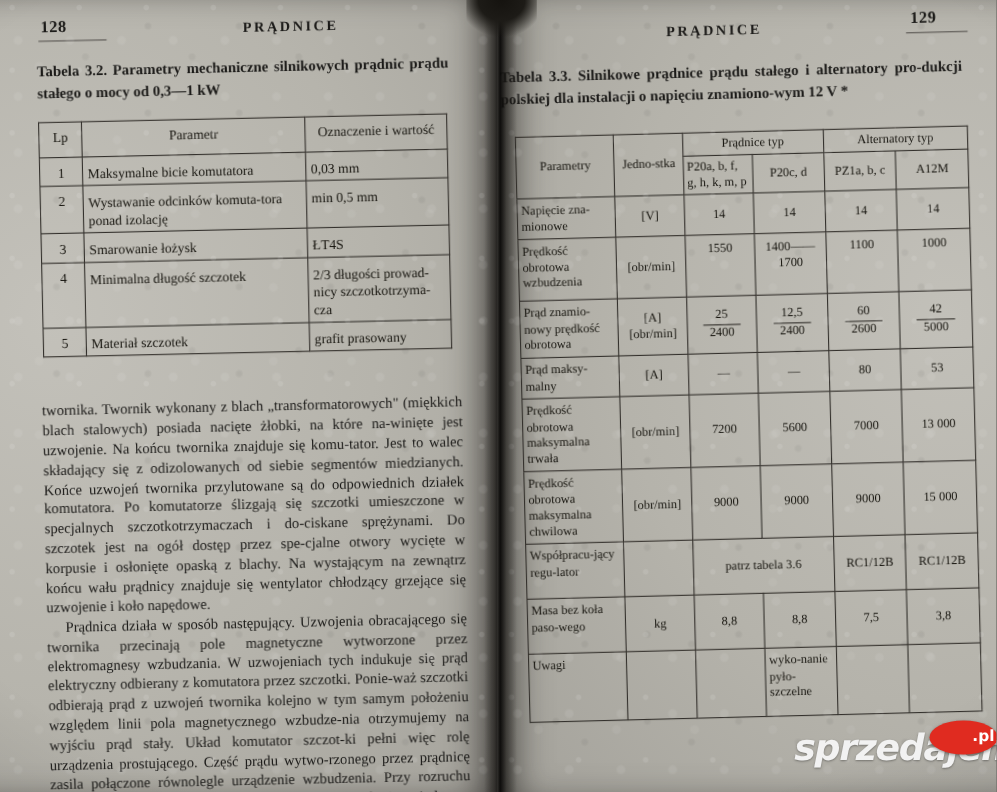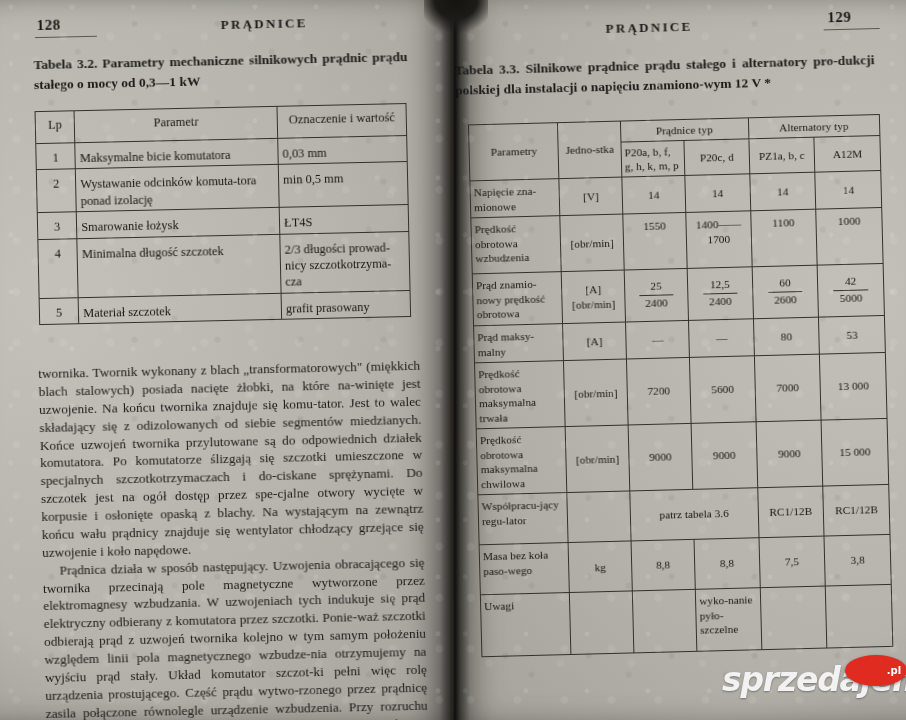--- a/index.html
+++ b/index.html
@@ -119,21 +119,21 @@
   .dash{letter-spacing:-1px;}
 
   
   .wm{position:absolute;left:722px;top:660px;z-index:12;
     font-family:"DejaVu Sans", sans-serif;font-weight:700;font-style:italic;
     font-size:33px;color:#f2f2f2;letter-spacing:-1.2px;
     text-shadow:0 1px 2px rgba(0,0,0,.35);}
   .wm-badge{position:absolute;left:845px;top:655px;z-index:13;
     width:26px;height:31px;border-radius:50%;background:#e02b20;
     color:#fff;font-family:"DejaVu Sans", sans-serif;font-weight:700;
-    font-size:10px;line-height:31px;text-align:center;
+    font-size:14px;line-height:31px;text-align:center;
     box-shadow:0 1px 3px rgba(0,0,0,.4);padding-left:36px;}
 
   .blur-soft{filter:blur(.28px);}
 </style>
 </head>
 <body>
 
 <div class="scan">
 
   <div class="page page-left">

